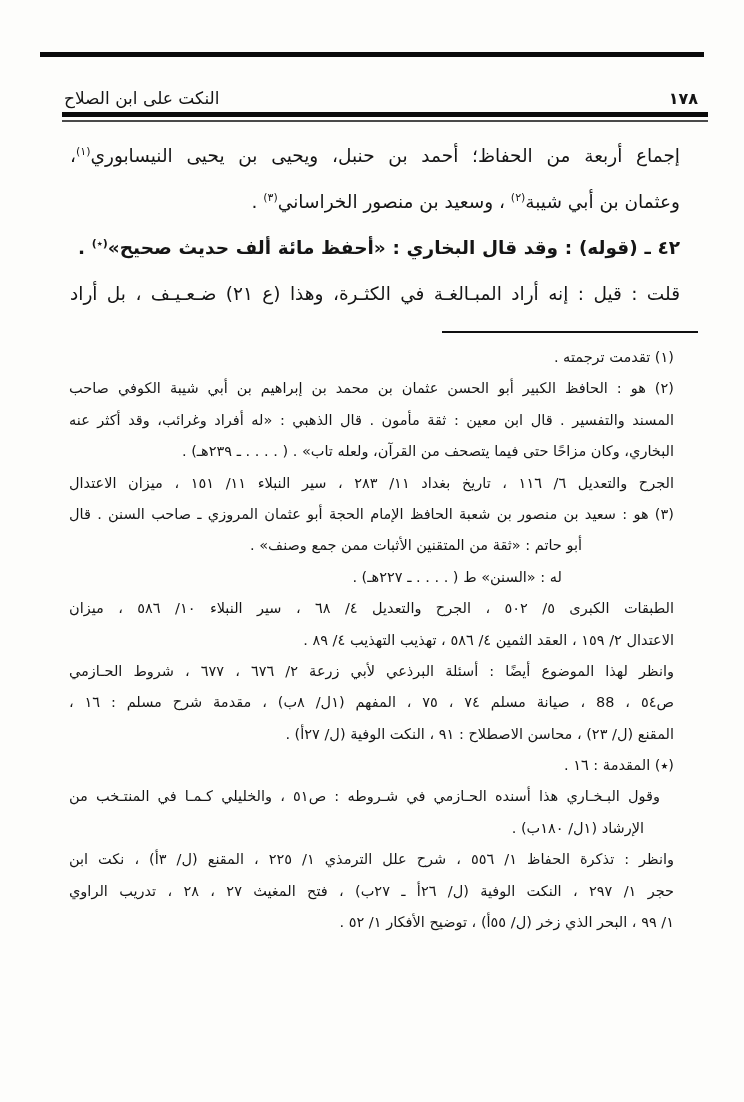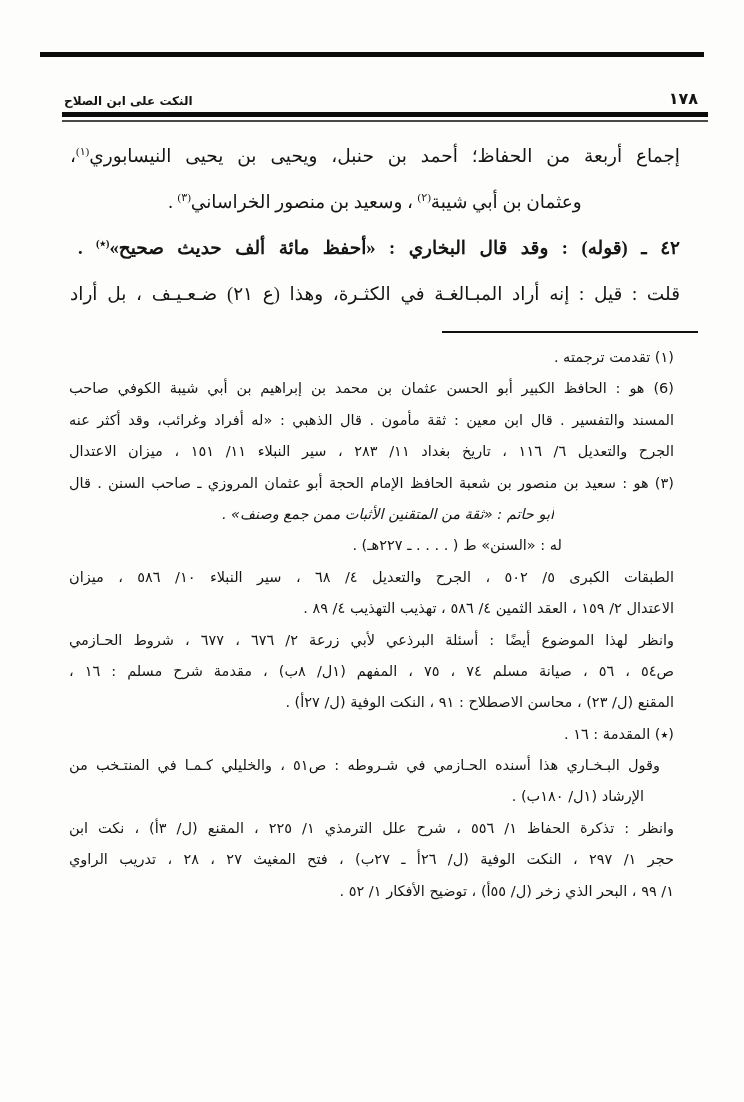--- a/index.html
+++ b/index.html
@@ -6,25 +6,25 @@
   .page{
     position:relative;width:744px;height:1102px;background:#fdfdfb;
     font-family:"DejaVu Sans",sans-serif;color:#151515;direction:rtl;overflow:hidden;
   }
   .rule-top{position:absolute;top:52px;left:40px;right:40px;height:5px;background:#0b0b0b;}
   .header{
     position:absolute;top:78px;left:64px;right:46px;height:30px;
     display:flex;justify-content:space-between;align-items:flex-end;direction:rtl;
   }
   .pagenum{font-size:16px;font-weight:bold;letter-spacing:1px;}
-  .title{font-size:12px;font-weight:bold;}
+  .title{font-size:17px;font-weight:normal;}
   .rule-thick{position:absolute;top:112px;left:62px;right:36px;height:5px;background:#0b0b0b;}
   .rule-thin{position:absolute;top:120px;left:62px;right:36px;height:2px;background:#4a4a4a;}
-  .main{position:absolute;top:133px;right:64px;left:70px;font-family:Liberation Serif, serif;}
-  .mline{font-size:18.5px;line-height:46px;height:46px;overflow:hidden;text-align:center;}
+  .main{position:absolute;top:133px;right:64px;left:70px;}
+  .mline{font-size:18.5px;line-height:46px;height:46px;overflow:hidden;text-align:right;}
   .bold{font-weight:bold;margin-left:8px;}
   .j{text-align:justify;text-align-last:justify;-moz-text-align-last:justify;}
   sup{font-size:11px;line-height:0;vertical-align:super;}
   .fn-sep{position:absolute;top:331px;right:46px;width:256px;height:2px;background:#101010;}
   .footnotes{position:absolute;top:342px;right:70px;left:69px;}
   .fn-line{font-size:14.5px;line-height:31.4px;height:31.4px;overflow:hidden;text-align:right;}
 </style>
 </head>
 <body>
 
@@ -44,30 +44,31 @@
     <div class="mline j">إجماع أربعة من الحفاظ؛ أحمد بن حنبل، ويحيى بن يحيى النيسابوري<sup>(١)</sup>،</div>
     <div class="mline">وعثمان بن أبي شيبة<sup>(٢)</sup> ، وسعيد بن منصور الخراساني<sup>(٣)</sup> .</div>
     <div class="mline bold j">٤٢ ـ (قوله) : وقد قال البخاري : «أحفظ مائة ألف حديث صحيح»<sup>(٭)</sup> .</div>
     <div class="mline j">قلت : قيل : إنه أراد المبـالغـة في الكثـرة، وهذا (ع ٢١) ضـعـيـف ، بل أراد</div>
   </div>
 
   <div class="fn-sep"></div>
 
   <div class="footnotes" id="footnotes">
       <div class="fn-line">(١) تقدمت ترجمته .</div>
-      <div class="fn-line j">(6) هو : الحافظ الكبير أبو الحسن عثمان بن محمد بن إبراهيم بن أبي شيبة الكوفي صاحب</div>
+      <div class="fn-line j">(٢) هو : الحافظ الكبير أبو الحسن عثمان بن محمد بن إبراهيم بن أبي شيبة الكوفي صاحب</div>
       <div class="fn-line j">المسند والتفسير . قال ابن معين : ثقة مأمون . قال الذهبي : «له أفراد وغرائب، وقد أكثر عنه</div>
+      <div class="fn-line">البخاري، وكان مزاحًا حتى فيما يتصحف من القرآن، ولعله تاب» . ( . . . . ـ ٢٣٩هـ) .</div>
       <div class="fn-line j">الجرح والتعديل ٦/ ١١٦ ، تاريخ بغداد ١١/ ٢٨٣ ، سير النبلاء ١١/ ١٥١ ، ميزان الاعتدال</div>
       <div class="fn-line j">(٣) هو : سعيد بن منصور بن شعبة الحافظ الإمام الحجة أبو عثمان المروزي ـ صاحب السنن . قال</div>
-      <div class="fn-line" style="margin-right: 120px; font-style: italic;">أبو حاتم : «ثقة من المتقنين الأثبات ممن جمع وصنف» .</div>
+      <div class="fn-line" style="margin-right: 92px;">أبو حاتم : «ثقة من المتقنين الأثبات ممن جمع وصنف» .</div>
       <div class="fn-line" style="margin-right: 112px;">له : «السنن» ط ( . . . . ـ ٢٢٧هـ) .</div>
       <div class="fn-line j">الطبقات الكبرى ٥/ ٥٠٢ ، الجرح والتعديل ٤/ ٦٨ ، سير النبلاء ١٠/ ٥٨٦ ، ميزان</div>
       <div class="fn-line">الاعتدال ٢/ ١٥٩ ، العقد الثمين ٤/ ٥٨٦ ، تهذيب التهذيب ٤/ ٨٩ .</div>
       <div class="fn-line j">وانظر لهذا الموضوع أيضًا : أسئلة البرذعي لأبي زرعة ٢/ ٦٧٦ ، ٦٧٧ ، شروط الحـازمي</div>
-      <div class="fn-line j">ص٥٤ ، ٥٦ ، صيانة مسلم ٧٤ ، ٧٥ ، المفهم (١ل/ ٨ب) ، مقدمة شرح مسلم : ١٦ ،</div>
+      <div class="fn-line j">ص٥٤ ، 88 ، صيانة مسلم ٧٤ ، ٧٥ ، المفهم (١ل/ ٨ب) ، مقدمة شرح مسلم : ١٦ ،</div>
       <div class="fn-line">المقنع (ل/ ٢٣) ، محاسن الاصطلاح : ٩١ ، النكت الوفية (ل/ ٢٧أ) .</div>
       <div class="fn-line">(٭) المقدمة : ١٦ .</div>
       <div class="fn-line j" style="margin-right: 14px; text-align: right;">وقول البـخـاري هذا أسنده الحـازمي في شـروطه : ص٥١ ، والخليلي كـمـا في المنتـخب من</div>
       <div class="fn-line" style="margin-right: 30px;">الإرشاد (١ل/ ١٨٠ب) .</div>
       <div class="fn-line j">وانظر : تذكرة الحفاظ ١/ ٥٥٦ ، شرح علل الترمذي ١/ ٢٢٥ ، المقنع (ل/ ٣أ) ، نكت ابن</div>
       <div class="fn-line j">حجر ١/ ٢٩٧ ، النكت الوفية (ل/ ٢٦أ ـ ٢٧ب) ، فتح المغيث ٢٧ ، ٢٨ ، تدريب الراوي</div>
       <div class="fn-line">١/ ٩٩ ، البحر الذي زخر (ل/ ٥٥أ) ، توضيح الأفكار ١/ ٥٢ .</div>
     </div>
 
 </div>

